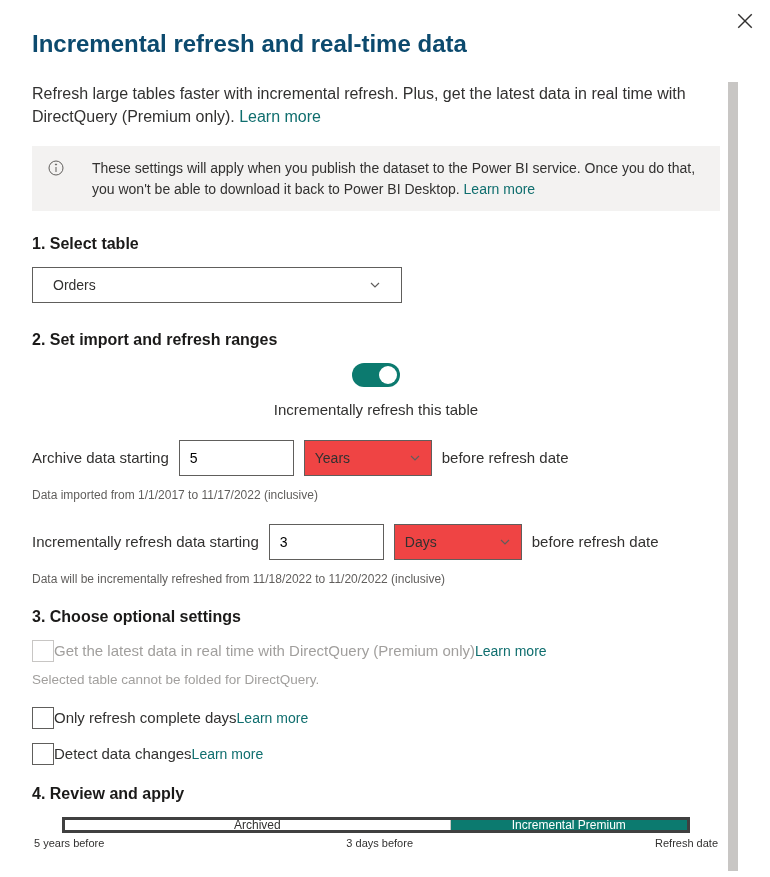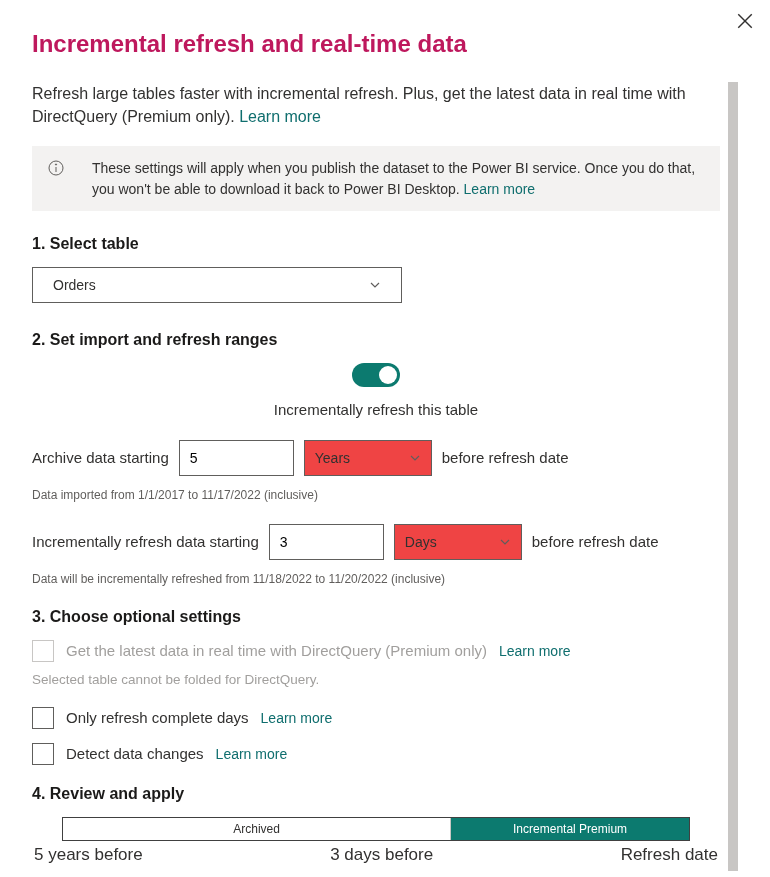--- a/index.html
+++ b/index.html
@@ -37,21 +37,21 @@
       right: 0;
       top: 0;
       width: 10px;
       height: calc(100% - 8px);
       background: #c8c6c4;
       border-radius: 0;
     }
     h1 {
       font-size: 24px;
       font-weight: 600;
-      color: #be185d;
+      color: #0c4a6e;
       margin-bottom: 24px;
     }
     .subtitle {
       font-size: 16px;
       color: #323130;
       line-height: 1.45;
       margin-bottom: 18px;
     }
     .link {
       color: #0f6e6e;
@@ -155,21 +155,20 @@
       background: #ef4444;
     }
     .helper-text {
       font-size: 12px;
       color: #605e5c;
       margin-bottom: 22px;
     }
     .checkbox-row {
       display: flex;
       align-items: center;
-      gap: 12px;
       margin-bottom: 10px;
     }
     .checkbox {
       width: 22px;
       height: 22px;
       border: 1px solid #605e5c;
       background: #fff;
       cursor: pointer;
       flex-shrink: 0;
     }
@@ -178,23 +177,23 @@
     .checkbox-label.disabled { color: #a19f9d; }
     .disabled-hint {
       font-size: 13.5px;
       color: #a19f9d;
       margin-bottom: 20px;
     }
     .option-block { margin-bottom: 14px; }
     .timeline-wrap { margin-top: 8px; position: relative; }
     .timeline-bar {
       display: flex;
-      height: 24px;
+      height: 16px;
       margin: 0 30px 4px 30px;
-      border: 1px solid #404040;
+      border: 3px solid #404040;
     }
     .tl-archived {
       flex: 0 0 62%;
       background: #fff;
       display: flex;
       align-items: center;
       justify-content: center;
       font-size: 12px;
       color: #323130;
       border-right: 1px solid #c8c6c4;
@@ -204,21 +203,21 @@
       background: #0c7a6f;
       color: #fff;
       display: flex;
       align-items: center;
       justify-content: center;
       font-size: 12px;
     }
     .timeline-labels {
       display: flex;
       justify-content: space-between;
-      font-size: 17px;
+      font-size: 11px;
       color: #323130;
       padding: 0 2px;
     }
     .inner { padding-right: 18px; }
   </style>
 </head>
 <body>
 
 <div class="close-btn">
   <svg viewBox="0 0 16 16" stroke="currentColor" stroke-width="1.2" fill="none">

